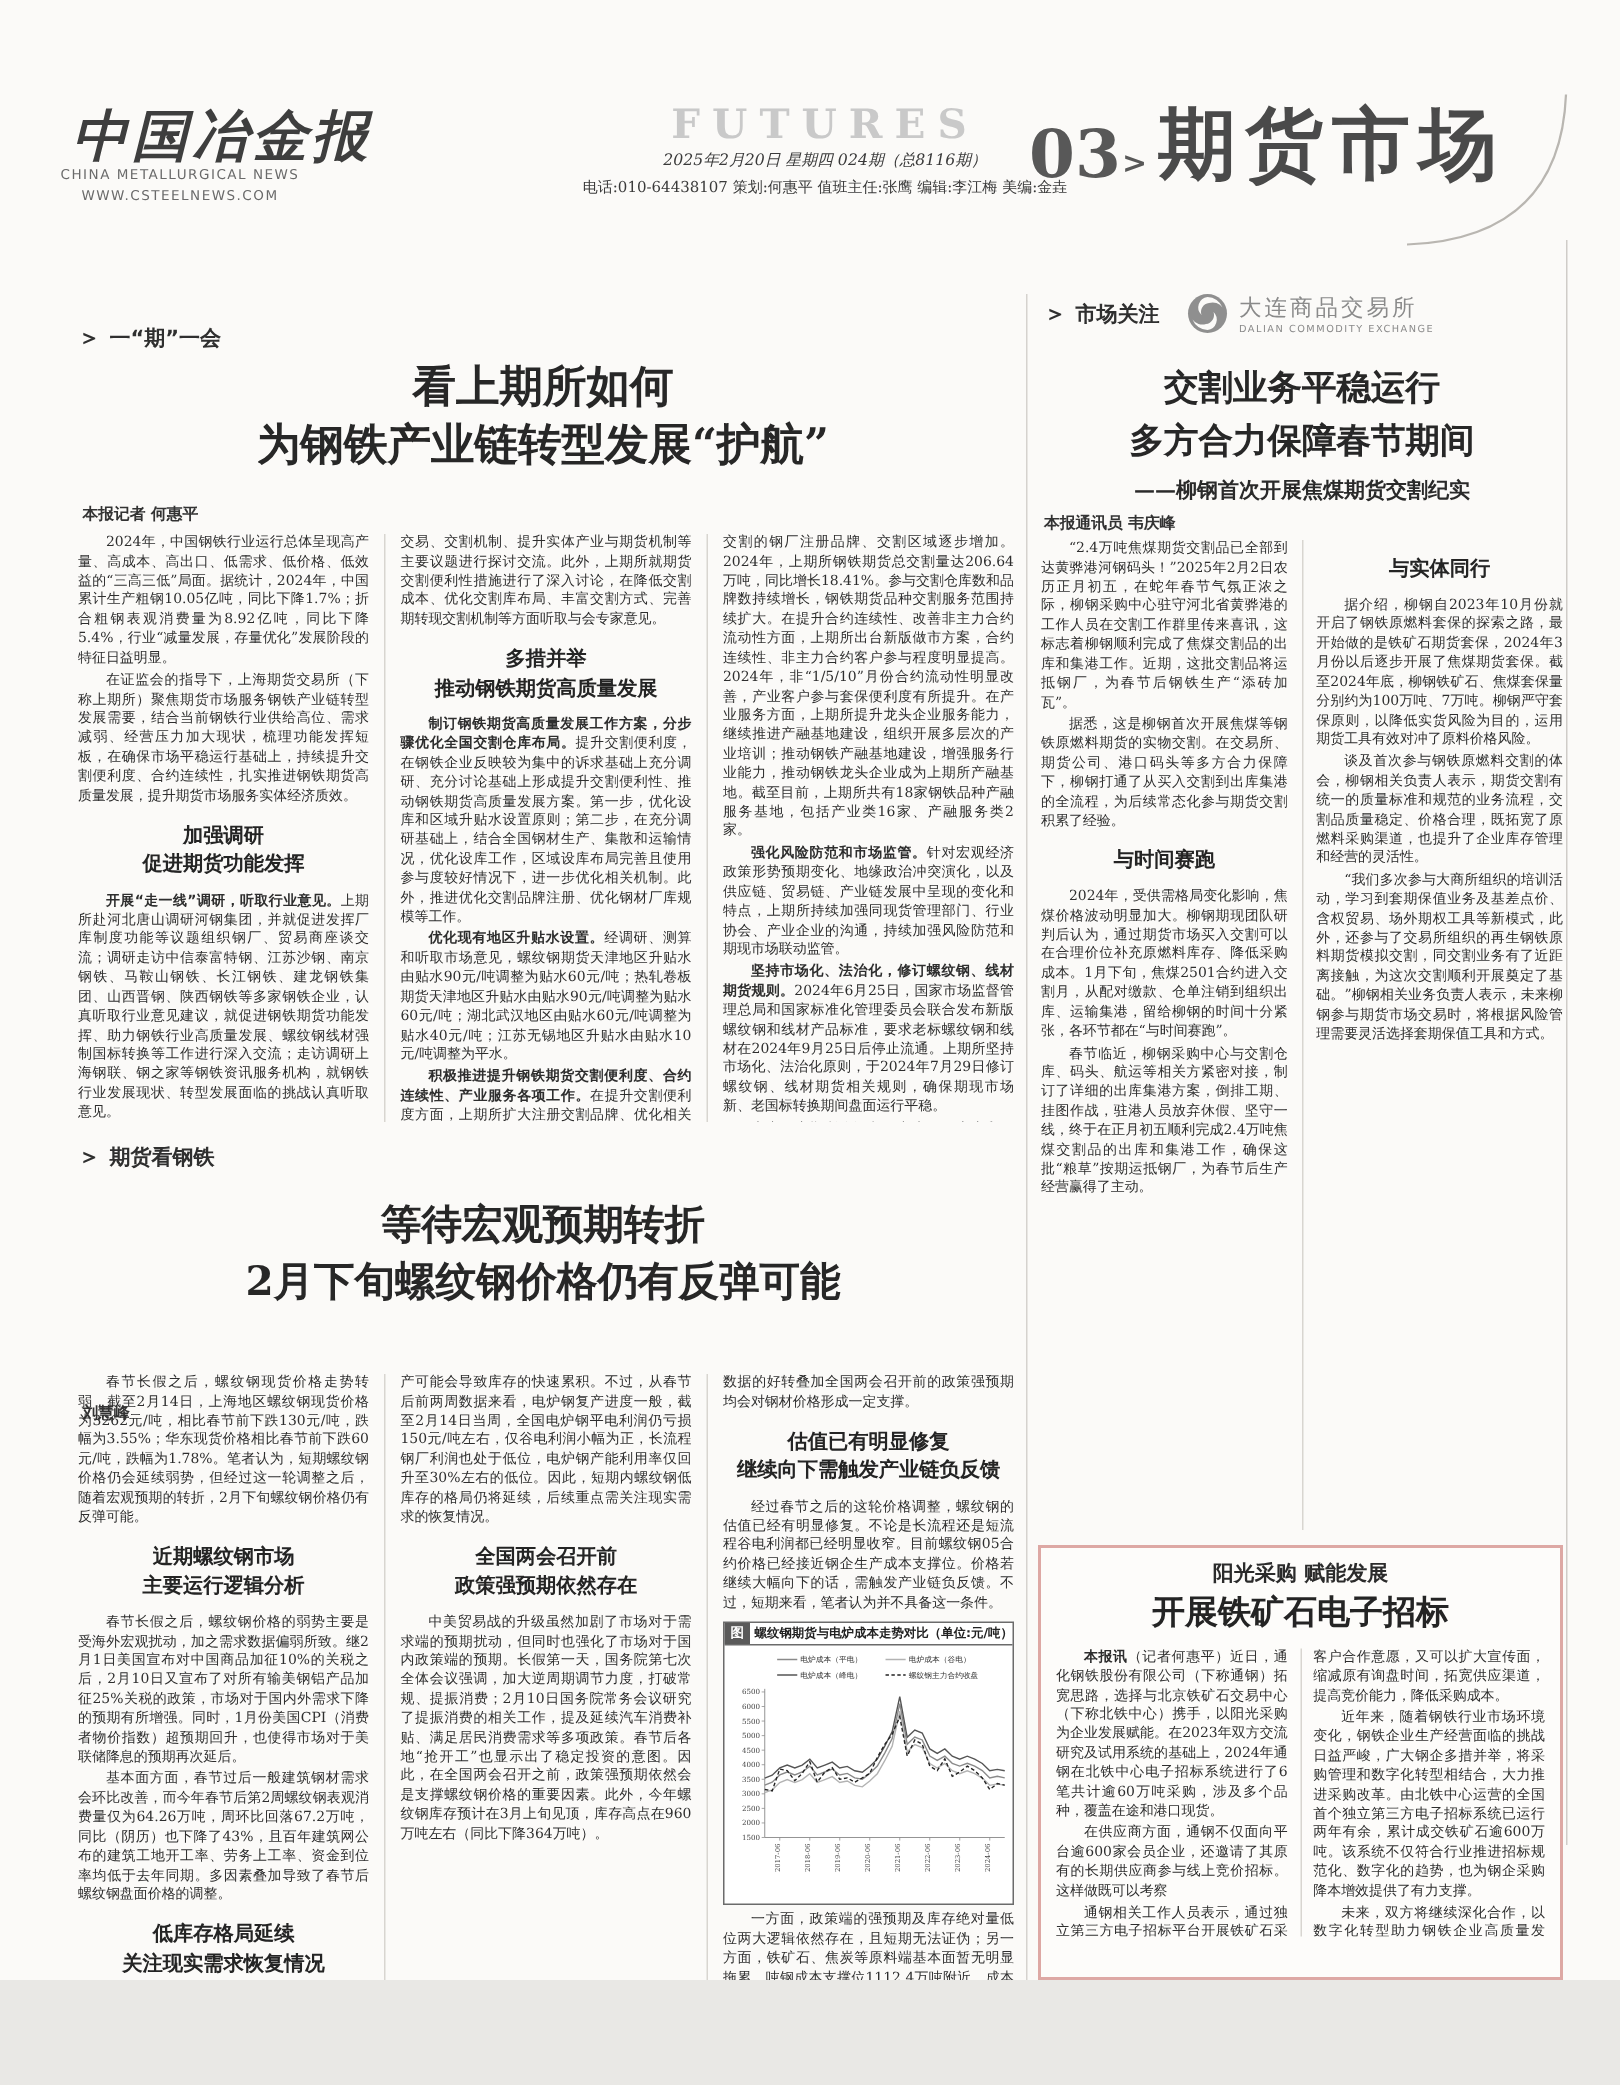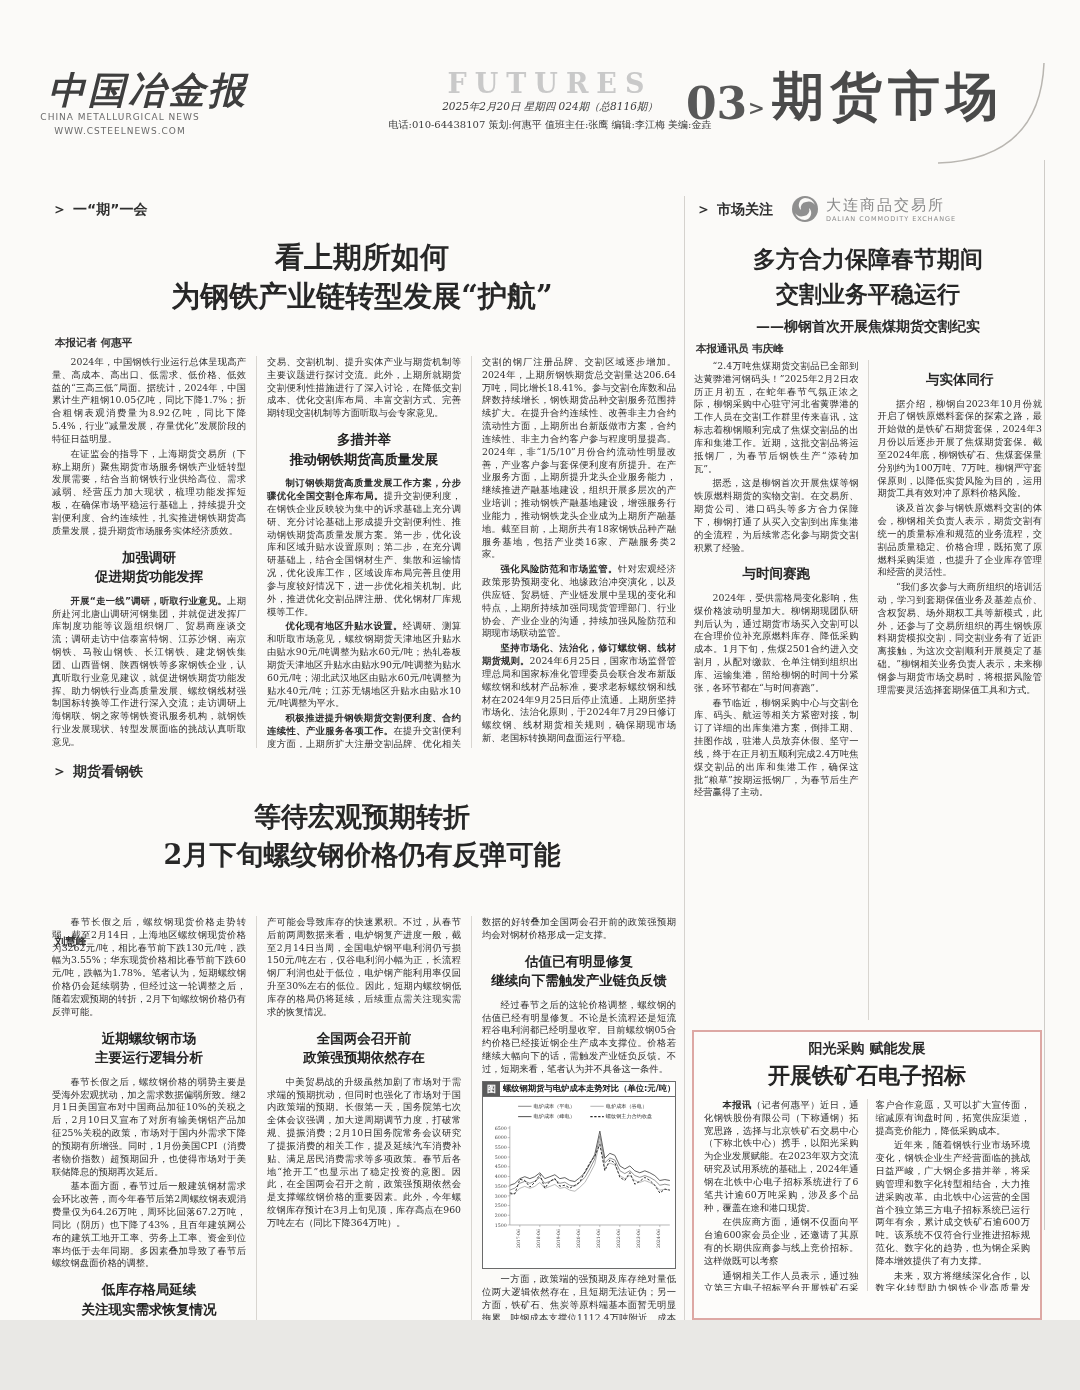--- a/index.html
+++ b/index.html
@@ -33,21 +33,21 @@
   
   .cols{display:flex;align-items:stretch;}
   .col{flex:1 1 0;overflow:hidden;font-size:9.3px;line-height:1.38;text-align:justify;color:#2e2e2e;}
   .cols .col + .col{border-left:1px solid #d8d5d0;}
   .para{margin:0 0 2px 0;text-indent:2em;}
   .para.noindent{text-indent:0;}
   .para b{font-family:"DejaVu Sans","Liberation Sans",sans-serif;}
   .subhead{font-family:"DejaVu Sans","Liberation Sans",sans-serif;font-weight:bold;font-size:13.5px;
            color:#242424;text-align:center;margin:10px 0 8px 0;line-height:1.45;}
   
-  .la-tag{position:absolute;left:52px;top:200px;}
+  .la-tag{position:absolute;left:52px;top:216px;}
   .la-hl{position:absolute;left:48px;top:238px;width:628px;font-size:29px;line-height:1.35;}
   .la-by{position:absolute;left:55px;top:336px;}
   .la-cols{position:absolute;left:52px;top:356px;width:624px;height:392px;}
   .la-cols .col{padding:0 10px;}
   .la-cols .col:first-child{padding-left:0;}
   .la-cols .col:last-child{padding-right:0;}
   
   .sa-tag{position:absolute;left:52px;top:762px;}
   .sa-hl{position:absolute;left:48px;top:798px;width:628px;font-size:27px;line-height:1.4;}
   .sa-by{position:absolute;left:55px;top:898px;margin-top:37px;}
@@ -241,22 +241,22 @@
       <circle cx="15" cy="15" r="13" fill="#8f8f8f"></circle>
       <path d="M15 4 a11 11 0 0 1 10 7 a8 8 0 0 0 -9 -3 a6 6 0 0 0 -5 8 a7 7 0 0 1 4 -12 z" fill="#fbfaf8"></path>
       <path d="M15 26 a11 11 0 0 1 -10 -7 a8 8 0 0 0 9 3 a6 6 0 0 0 5 -8 a7 7 0 0 1 -4 12 z" fill="#fbfaf8"></path>
     </svg>
     <div class="dce-name">
       <div class="dce-cn">大连商品交易所</div>
       <div class="dce-en">DALIAN  COMMODITY  EXCHANGE</div>
     </div>
   </div>
   <div class="headline ra-hl">
+    <div>交割业务平稳运行</div>
     <div>多方合力保障春节期间</div>
-    <div>交割业务平稳运行</div>
   </div>
   <div class="ra-sub">——柳钢首次开展焦煤期货交割纪实</div>
   <div class="byline ra-by">本报通讯员 韦庆峰</div>
   <div class="cols ra-cols">
     <div class="col">
         <p class="para">“2.4万吨焦煤期货交割品已全部到达黄骅港河钢码头！”2025年2月2日农历正月初五，在蛇年春节气氛正浓之际，柳钢采购中心驻守河北省黄骅港的工作人员在交割工作群里传来喜讯，这标志着柳钢顺利完成了焦煤交割品的出库和集港工作。近期，这批交割品将运抵钢厂，为春节后钢铁生产“添砖加瓦”。</p>
         <p class="para">据悉，这是柳钢首次开展焦煤等钢铁原燃料期货的实物交割。在交易所、期货公司、港口码头等多方合力保障下，柳钢打通了从买入交割到出库集港的全流程，为后续常态化参与期货交割积累了经验。</p>
         <div class="subhead">与时间赛跑</div>
         <p class="para">2024年，受供需格局变化影响，焦煤价格波动明显加大。柳钢期现团队研判后认为，通过期货市场买入交割可以在合理价位补充原燃料库存、降低采购成本。1月下旬，焦煤2501合约进入交割月，从配对缴款、仓单注销到组织出库、运输集港，留给柳钢的时间十分紧张，各环节都在“与时间赛跑”。</p>
         <p class="para">春节临近，柳钢采购中心与交割仓库、码头、航运等相关方紧密对接，制订了详细的出库集港方案，倒排工期、挂图作战，驻港人员放弃休假、坚守一线，终于在正月初五顺利完成2.4万吨焦煤交割品的出库和集港工作，确保这批“粮草”按期运抵钢厂，为春节后生产经营赢得了主动。</p>

